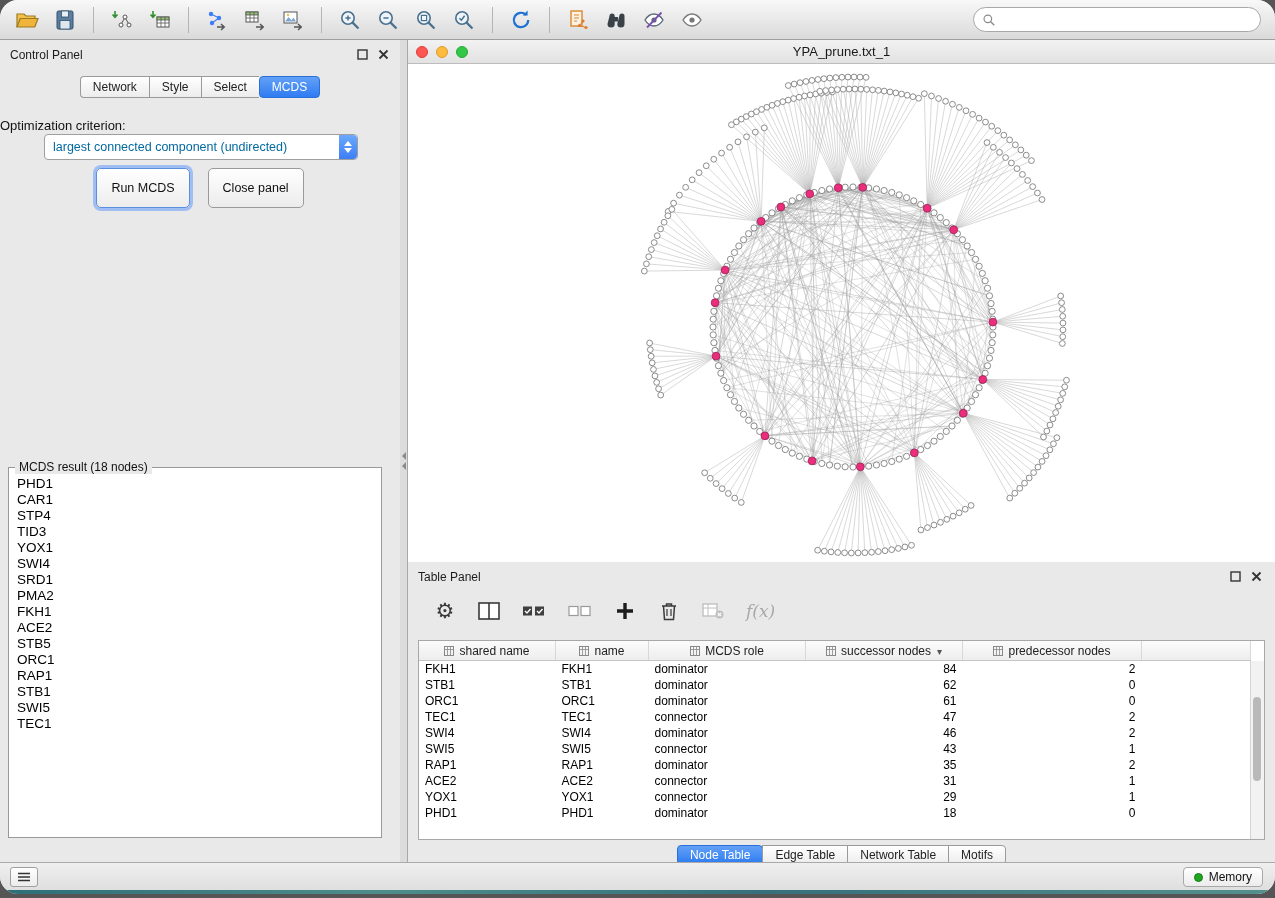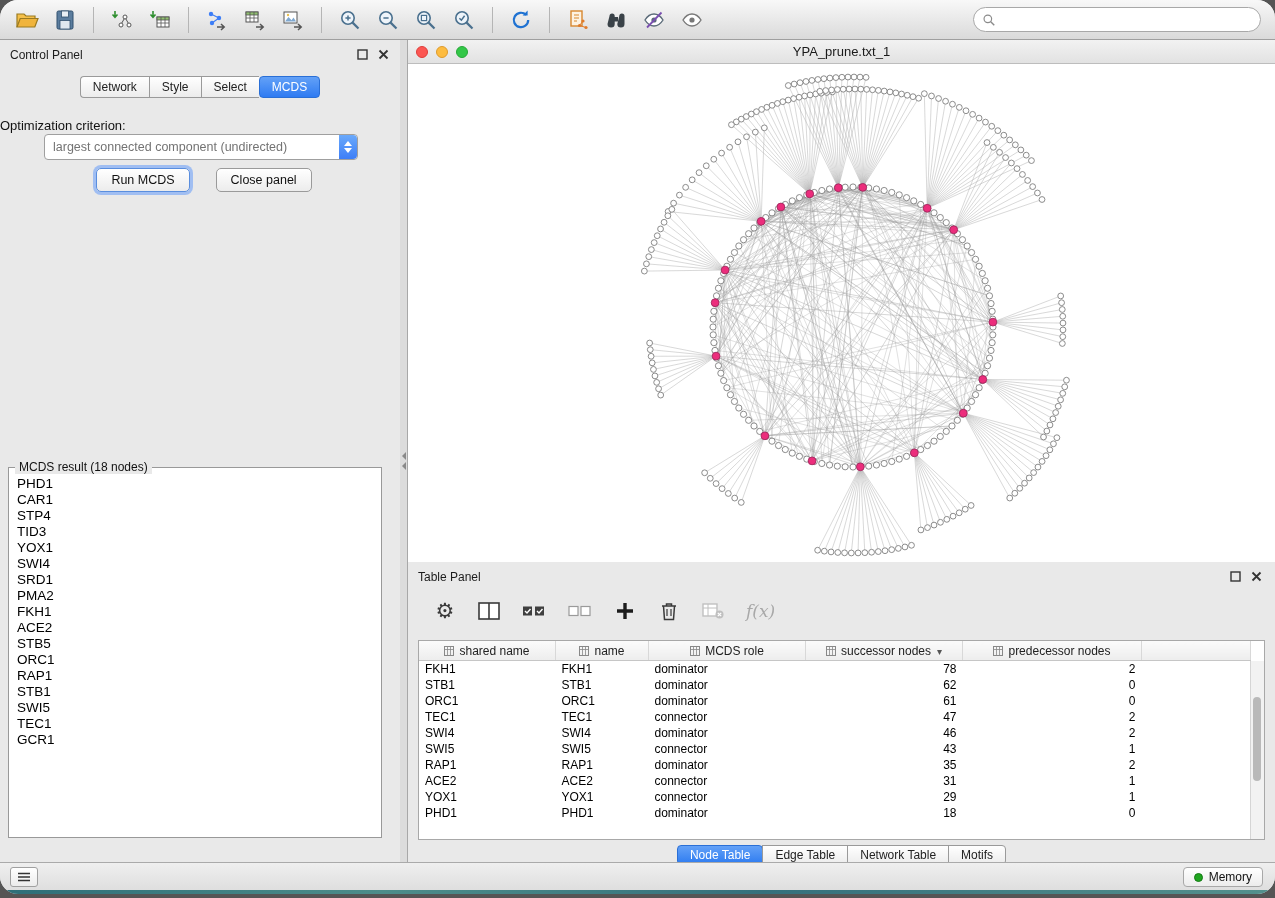--- a/index.html
+++ b/index.html
@@ -28,29 +28,29 @@
   .cp-tabs{display:flex;justify-content:center;margin-top:8px;}
   .cp-tab{font-size:12px;padding:3px 12px;background:linear-gradient(#ffffff,#ececec);
     border:1px solid #9a9a9a;border-right:none;color:#222;cursor:pointer;}
   .cp-tab:first-child{border-radius:4px 0 0 4px;}
   .cp-tab.last{border-right:1px solid #9a9a9a;border-radius:0 4px 4px 0;}
   .cp-tab.active{background:linear-gradient(#63a1f7,#2f7bf2);color:#fff;border-color:#2a6fd6;border-radius:4px;}
 
   .opt-label{text-align:left;font-size:13px;color:#111;margin-top:20px;}
   .dropdown{position:absolute;left:44px;top:94px;width:312px;height:24px;background:#fff;
     border:1px solid #9f9f9f;border-radius:4px;display:flex;align-items:center;cursor:pointer;}
-  .dropdown .dd-text{flex:1;font-size:12.5px;padding-left:8px;color:#737373;white-space:nowrap;overflow:hidden;}
+  .dropdown .dd-text{flex:1;font-size:12.5px;padding-left:8px;color:#0369a1;white-space:nowrap;overflow:hidden;}
   .dd-stepper{width:18px;height:24px;margin-left:auto;background:linear-gradient(#6aa9fb,#3d7ef7);
     border-radius:0 4px 4px 0;display:flex;flex-direction:column;align-items:center;justify-content:center;gap:2px;}
   .tri-up{width:0;height:0;border-left:4px solid transparent;border-right:4px solid transparent;border-bottom:5px solid #fff;}
   .tri-down{width:0;height:0;border-left:4px solid transparent;border-right:4px solid transparent;border-top:5px solid #fff;}
 
   .cp-buttons{position:absolute;left:0;top:128px;width:400px;display:flex;justify-content:center;gap:18px;}
-  .mac-btn{font-size:12.5px;padding:4px 14px;background:linear-gradient(#ffffff,#ececec);
-    border:1px solid #9a9a9a;border-radius:5px;color:#111;cursor:pointer;margin-left:8px;}
+  .mac-btn{font-size:12.5px;padding:12px 14px;background:linear-gradient(#ffffff,#ececec);
+    border:1px solid #9a9a9a;border-radius:5px;color:#111;cursor:pointer;}
   .mac-btn.focus{box-shadow:0 0 0 3px rgba(100,155,250,.55);border-color:#5a8ede;}
 
   fieldset#mcds-box{position:absolute;left:8px;top:420px;width:374px;height:378px;margin:0;
     border:1px solid #999;background:#fff;padding:2px 0 0 0;box-sizing:border-box;}
   #mcds-box legend{font-size:12px;color:#111;padding:0 4px;margin-left:6px;background:#e9e9e9;}
   #mcds-list{overflow:hidden;height:340px;padding-left:8px;}
   .mcds-item{font-size:13.5px;line-height:16px;color:#000;cursor:default;}
 
   
   #splitter{position:absolute;left:400px;top:40px;width:7px;height:822px;background:#dcdcdc;border-right:1px solid #a8a8a8;}
@@ -298,21 +298,20 @@
           <div class="mcds-item">SRD1</div>
           <div class="mcds-item">PMA2</div>
           <div class="mcds-item">FKH1</div>
           <div class="mcds-item">ACE2</div>
           <div class="mcds-item">STB5</div>
           <div class="mcds-item">ORC1</div>
           <div class="mcds-item">RAP1</div>
           <div class="mcds-item">STB1</div>
           <div class="mcds-item">SWI5</div>
           <div class="mcds-item">TEC1</div>
-          <div class="mcds-item">GCR1</div>
         </div>
     </fieldset>
   </div>
 
   <div id="splitter">
       <span class="grip">
         <i></i>
         <i></i>
       </span>
     </div>
@@ -1190,21 +1189,21 @@
                   <path d="M0.5 3.5h9M3.5 0.5v9M6.5 0.5v9" stroke="#888" stroke-width=".8"></path>
                 </svg><span>predecessor nodes</span></th>
             <th class="col-fill"></th>
           </tr>
         </thead>
         <tbody>
             <tr>
               <td class="c-shared">FKH1</td>
               <td class="c-name">FKH1</td>
               <td class="c-role">dominator</td>
-              <td class="c-succ">78</td>
+              <td class="c-succ">84</td>
               <td class="c-pred">2</td>
               <td class="c-fill"></td>
             </tr>
             <tr>
               <td class="c-shared">STB1</td>
               <td class="c-name">STB1</td>
               <td class="c-role">dominator</td>
               <td class="c-succ">62</td>
               <td class="c-pred">0</td>
               <td class="c-fill"></td>

